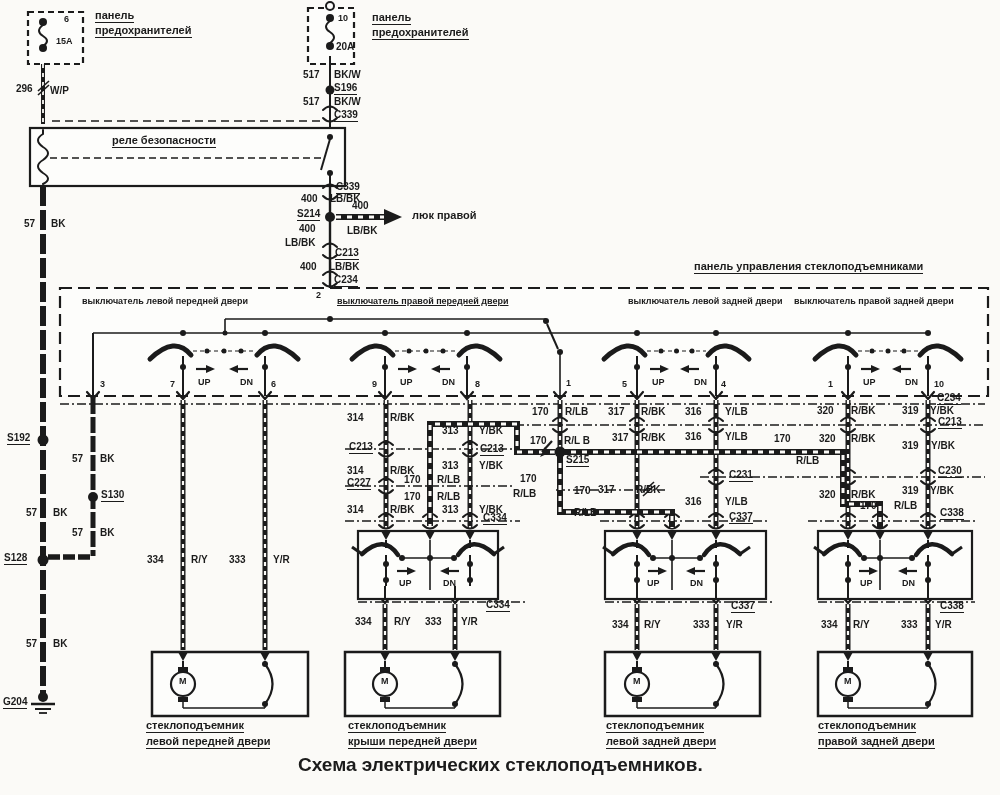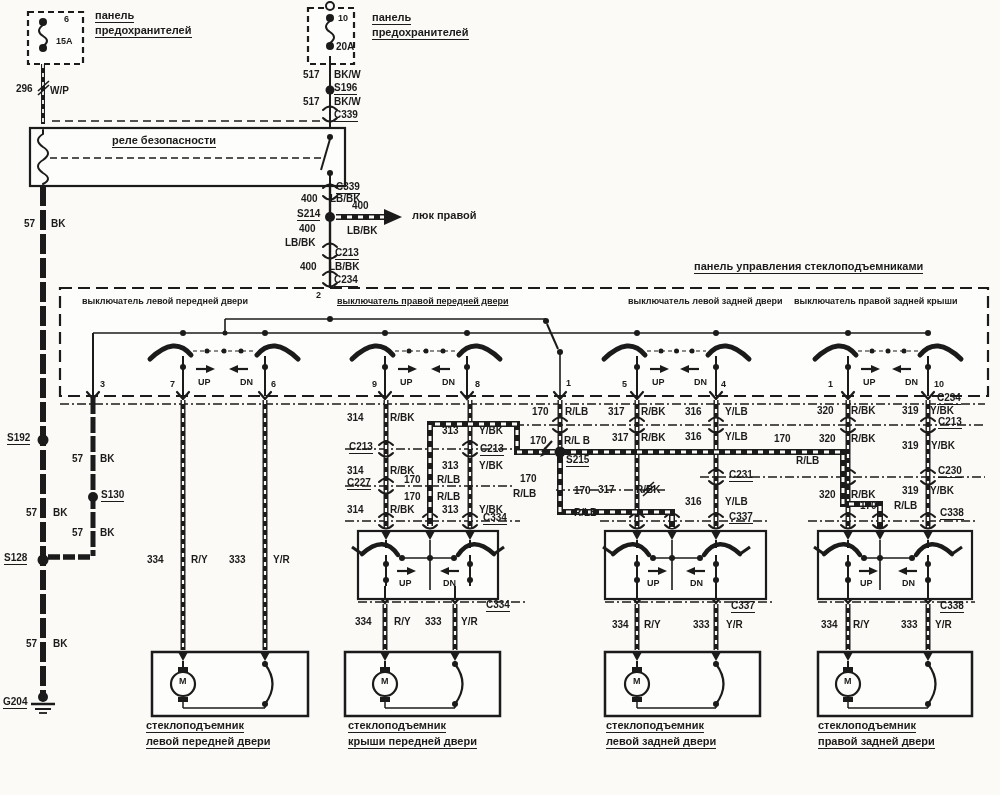--- a/index.html
+++ b/index.html
@@ -420,21 +420,21 @@
       <div class="lbl" style="left: 285px; top: 237px;">LB/BK</div>
       <div class="lbl u" style="left: 335px; top: 247px;">C213</div>
       <div class="lbl" style="left: 300px; top: 261px;">400</div>
       <div class="lbl" style="left: 329px; top: 261px;">LB/BK</div>
       <div class="lbl u" style="left: 334px; top: 274px;">C234</div>
       <div class="lbl u" style="left: 694px; top: 260px; font-size: 11px;">панель управления стеклоподъемниками</div>
       <div class="lbl" style="left: 316px; top: 291px; font-size: 9px;">2</div>
       <div class="lbl" style="left: 82px; top: 297px; font-size: 9px;">выключатель левой передней двери</div>
       <div class="lbl" style="left: 337px; top: 297px; font-size: 9px; text-decoration: underline;">выключатель правой передней двери</div>
       <div class="lbl" style="left: 584px; top: 297px; font-size: 9px; margin-left: 44px;">выключатель левой задней двери</div>
-      <div class="lbl" style="left: 794px; top: 297px; font-size: 9px;">выключатель правой задней крыши</div>
+      <div class="lbl" style="left: 794px; top: 297px; font-size: 9px;">выключатель правой задней двери</div>
       <div class="lbl" style="left: 198px; top: 378px; font-size: 9px;">UP</div>
       <div class="lbl" style="left: 240px; top: 378px; font-size: 9px;">DN</div>
       <div class="lbl" style="left: 400px; top: 378px; font-size: 9px;">UP</div>
       <div class="lbl" style="left: 442px; top: 378px; font-size: 9px;">DN</div>
       <div class="lbl" style="left: 652px; top: 378px; font-size: 9px;">UP</div>
       <div class="lbl" style="left: 694px; top: 378px; font-size: 9px;">DN</div>
       <div class="lbl" style="left: 863px; top: 378px; font-size: 9px;">UP</div>
       <div class="lbl" style="left: 905px; top: 378px; font-size: 9px;">DN</div>
       <div class="lbl" style="left: 100px; top: 380px; font-size: 9px;">3</div>
       <div class="lbl" style="left: 170px; top: 380px; font-size: 9px;">7</div>
@@ -551,14 +551,15 @@
       <div class="lbl u" style="left: 348px; top: 719px; font-size: 11px;">стеклоподъемник</div>
       <div class="lbl u" style="left: 348px; top: 735px; font-size: 11px;">крыши передней двери</div>
       <div class="lbl u" style="left: 606px; top: 719px; font-size: 11px;">стеклоподъемник</div>
       <div class="lbl u" style="left: 606px; top: 735px; font-size: 11px;">левой задней двери</div>
       <div class="lbl u" style="left: 818px; top: 719px; font-size: 11px;">стеклоподъемник</div>
       <div class="lbl u" style="left: 818px; top: 735px; font-size: 11px;">правой задней двери</div>
       <div class="lbl" style="left: 179px; top: 677px; font-size: 9px;">M</div>
       <div class="lbl" style="left: 381px; top: 677px; font-size: 9px;">M</div>
       <div class="lbl" style="left: 633px; top: 677px; font-size: 9px;">M</div>
       <div class="lbl" style="left: 844px; top: 677px; font-size: 9px;">M</div>
+      <div class="lbl" style="left: 298px; top: 755px; font-size: 19px;">Схема электрических стеклоподъемников.</div>
     </div>
 </div>
 
 </body></html>

